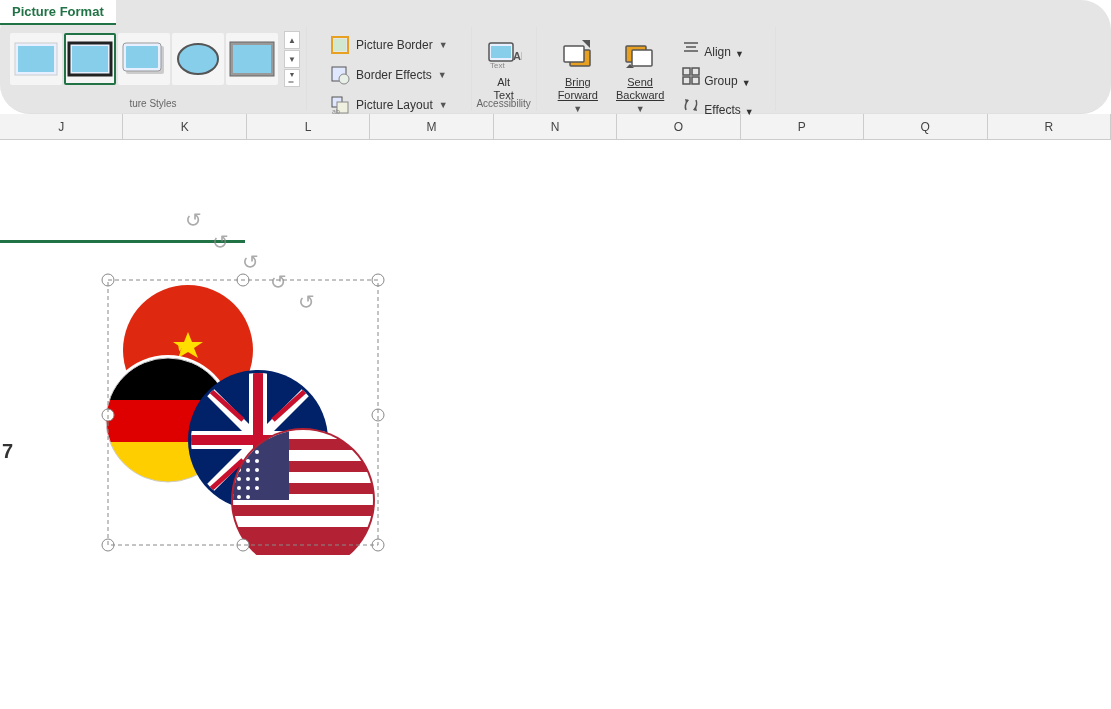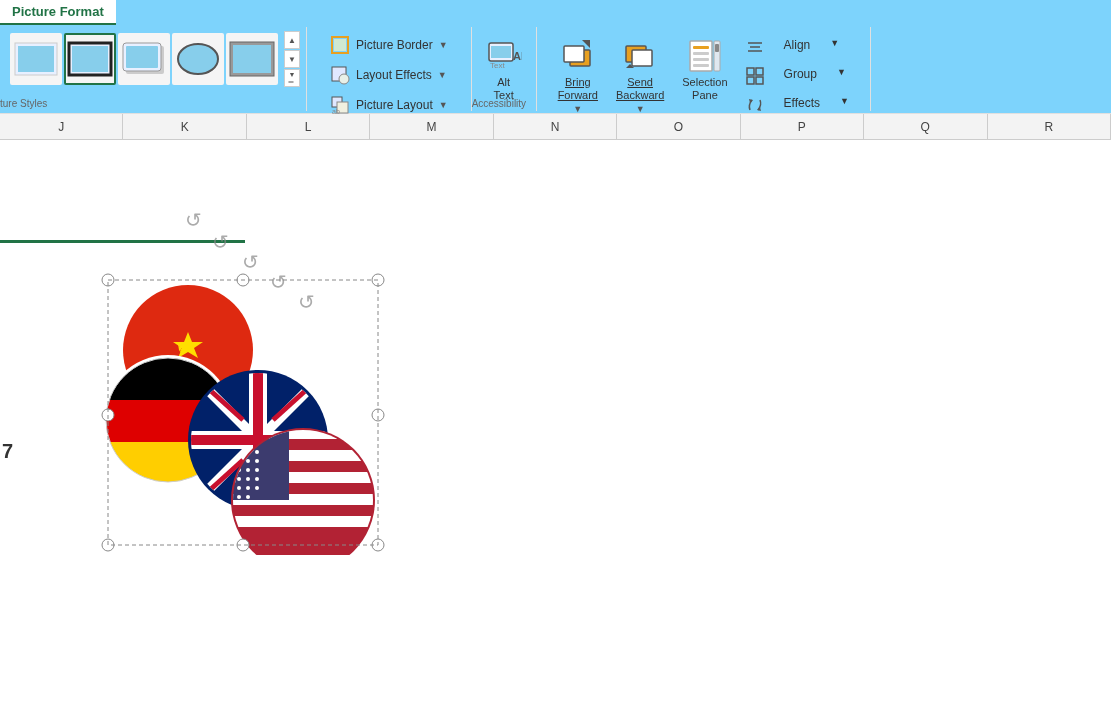--- a/index.html
+++ b/index.html
@@ -1,22 +1,23 @@
 <!DOCTYPE html>
 <html><head>
   <meta charset="utf-8">
   <style>
     * { box-sizing: border-box; margin: 0; padding: 0; }
     body { font-family: 'Segoe UI', Arial, sans-serif; background: #fff; overflow: hidden; width: 1111px; height: 709px; }
 
     
     .ribbon {
-      background: #7dd3fc;
+      background: #e5e5e5;
       border-bottom: 1px solid #e0e0e0;
       width: 100%;
+      border-radius: 30px;
     }
 
     .ribbon-title {
       background: #fff;
       padding: 4px 12px;
       font-size: 13px;
       font-weight: 600;
       color: #217346;
       border-bottom: 2px solid #217346;
       display: inline-block;
@@ -39,21 +40,21 @@
       position: relative;
     }
 
     .section-label {
       font-size: 10px;
       color: #666;
       position: absolute;
       bottom: 2px;
       left: 0;
       right: 0;
-      text-align: left;
+      text-align: center;
     }
 
     
     .styles-gallery {
       display: flex;
       flex-direction: row;
       align-items: center;
       gap: 2px;
       padding: 4px 4px 18px 4px;
     }
@@ -181,22 +182,22 @@
 
     .arrange-commands {
       display: flex;
       flex-direction: column;
       gap: 2px;
       padding-top: 2px;
     }
 
     .arrange-cmd {
       display: flex;
-      align-items: flex-start;
-      gap: 20px;
+      align-items: flex-end;
+      gap: 4px;
       padding: 2px 6px;
       cursor: pointer;
       border-radius: 2px;
       font-size: 12px;
       color: #333;
       border: 1px solid transparent;
       white-space: nowrap;
     }
 
     
@@ -337,21 +338,21 @@
           <span>Picture Border</span>
           <span class="cmd-arrow">▼</span>
         </div>
         <div class="cmd-btn">
           <span class="cmd-icon">
             <svg width="20" height="20" viewBox="0 0 20 20">
                 <rect x="2" y="2" width="14" height="14" fill="#e0e8ff" stroke="#555" stroke-width="1"></rect>
                 <circle cx="14" cy="14" r="5" fill="#e8f0e8" stroke="#888" stroke-width="1"></circle>
               </svg>
           </span>
-          <span>Layout Effects</span>
+          <span>Border Effects</span>
           <span class="cmd-arrow">▼</span>
         </div>
         <div class="cmd-btn">
           <span class="cmd-icon">
             <svg width="20" height="20" viewBox="0 0 20 20">
                 <rect x="2" y="2" width="10" height="10" fill="#e0e8ff" stroke="#555" stroke-width="1"></rect>
                 <rect x="7" y="7" width="11" height="11" fill="#f0f0e0" stroke="#888" stroke-width="1"></rect>
                 <text x="2" y="19" font-size="7" fill="#888">ab</text>
               </svg>
           </span>
@@ -402,35 +403,20 @@
               <rect x="4" y="8" width="20" height="16" fill="#e8a020" stroke="#555" stroke-width="1.5" rx="1"></rect>
               <rect x="10" y="12" width="20" height="16" fill="#fff" stroke="#555" stroke-width="1.5" rx="1"></rect>
               <polygon points="8,26 4,30 12,30" fill="#555"></polygon>
             </svg>
           </div>
           <div class="arrange-label" style="white-space:pre-line;text-decoration:underline;">Send
 Backward</div>
           <span style="font-size:9px; color:#555;">▼</span>
         </div>
 
-        <div class="arrange-btn">
-          <div class="arrange-icon">
-            <svg width="36" height="36" viewBox="0 0 36 36">
-              <rect x="3" y="3" width="22" height="30" fill="#fff" stroke="#aaa" stroke-width="1.5" rx="1"></rect>
-              <rect x="6" y="8" width="16" height="3" fill="#e8a020" rx="1"></rect>
-              <rect x="6" y="14" width="16" height="3" fill="#ccc" rx="1"></rect>
-              <rect x="6" y="20" width="16" height="3" fill="#ccc" rx="1"></rect>
-              <rect x="6" y="26" width="16" height="3" fill="#ccc" rx="1"></rect>
-              <rect x="27" y="3" width="6" height="30" fill="#e0e8f0" stroke="#aaa" stroke-width="1" rx="1"></rect>
-              <rect x="28" y="6" width="4" height="8" fill="#888" rx="1"></rect>
-            </svg>
-          </div>
-          <div class="arrange-label" style="white-space:pre-line;">Selection
-Pane</div>
-        </div>
 
         <div class="arrange-commands">
           <div class="arrange-cmd">
             <span>
               <svg width="18" height="18" viewBox="0 0 18 18">
                   <line x1="2" y1="5" x2="16" y2="5" stroke="#555" stroke-width="1.5"></line>
                   <line x1="4" y1="9" x2="14" y2="9" stroke="#555" stroke-width="1.5"></line>
                   <line x1="2" y1="13" x2="16" y2="13" stroke="#555" stroke-width="1.5"></line>
                 </svg>
             </span>

